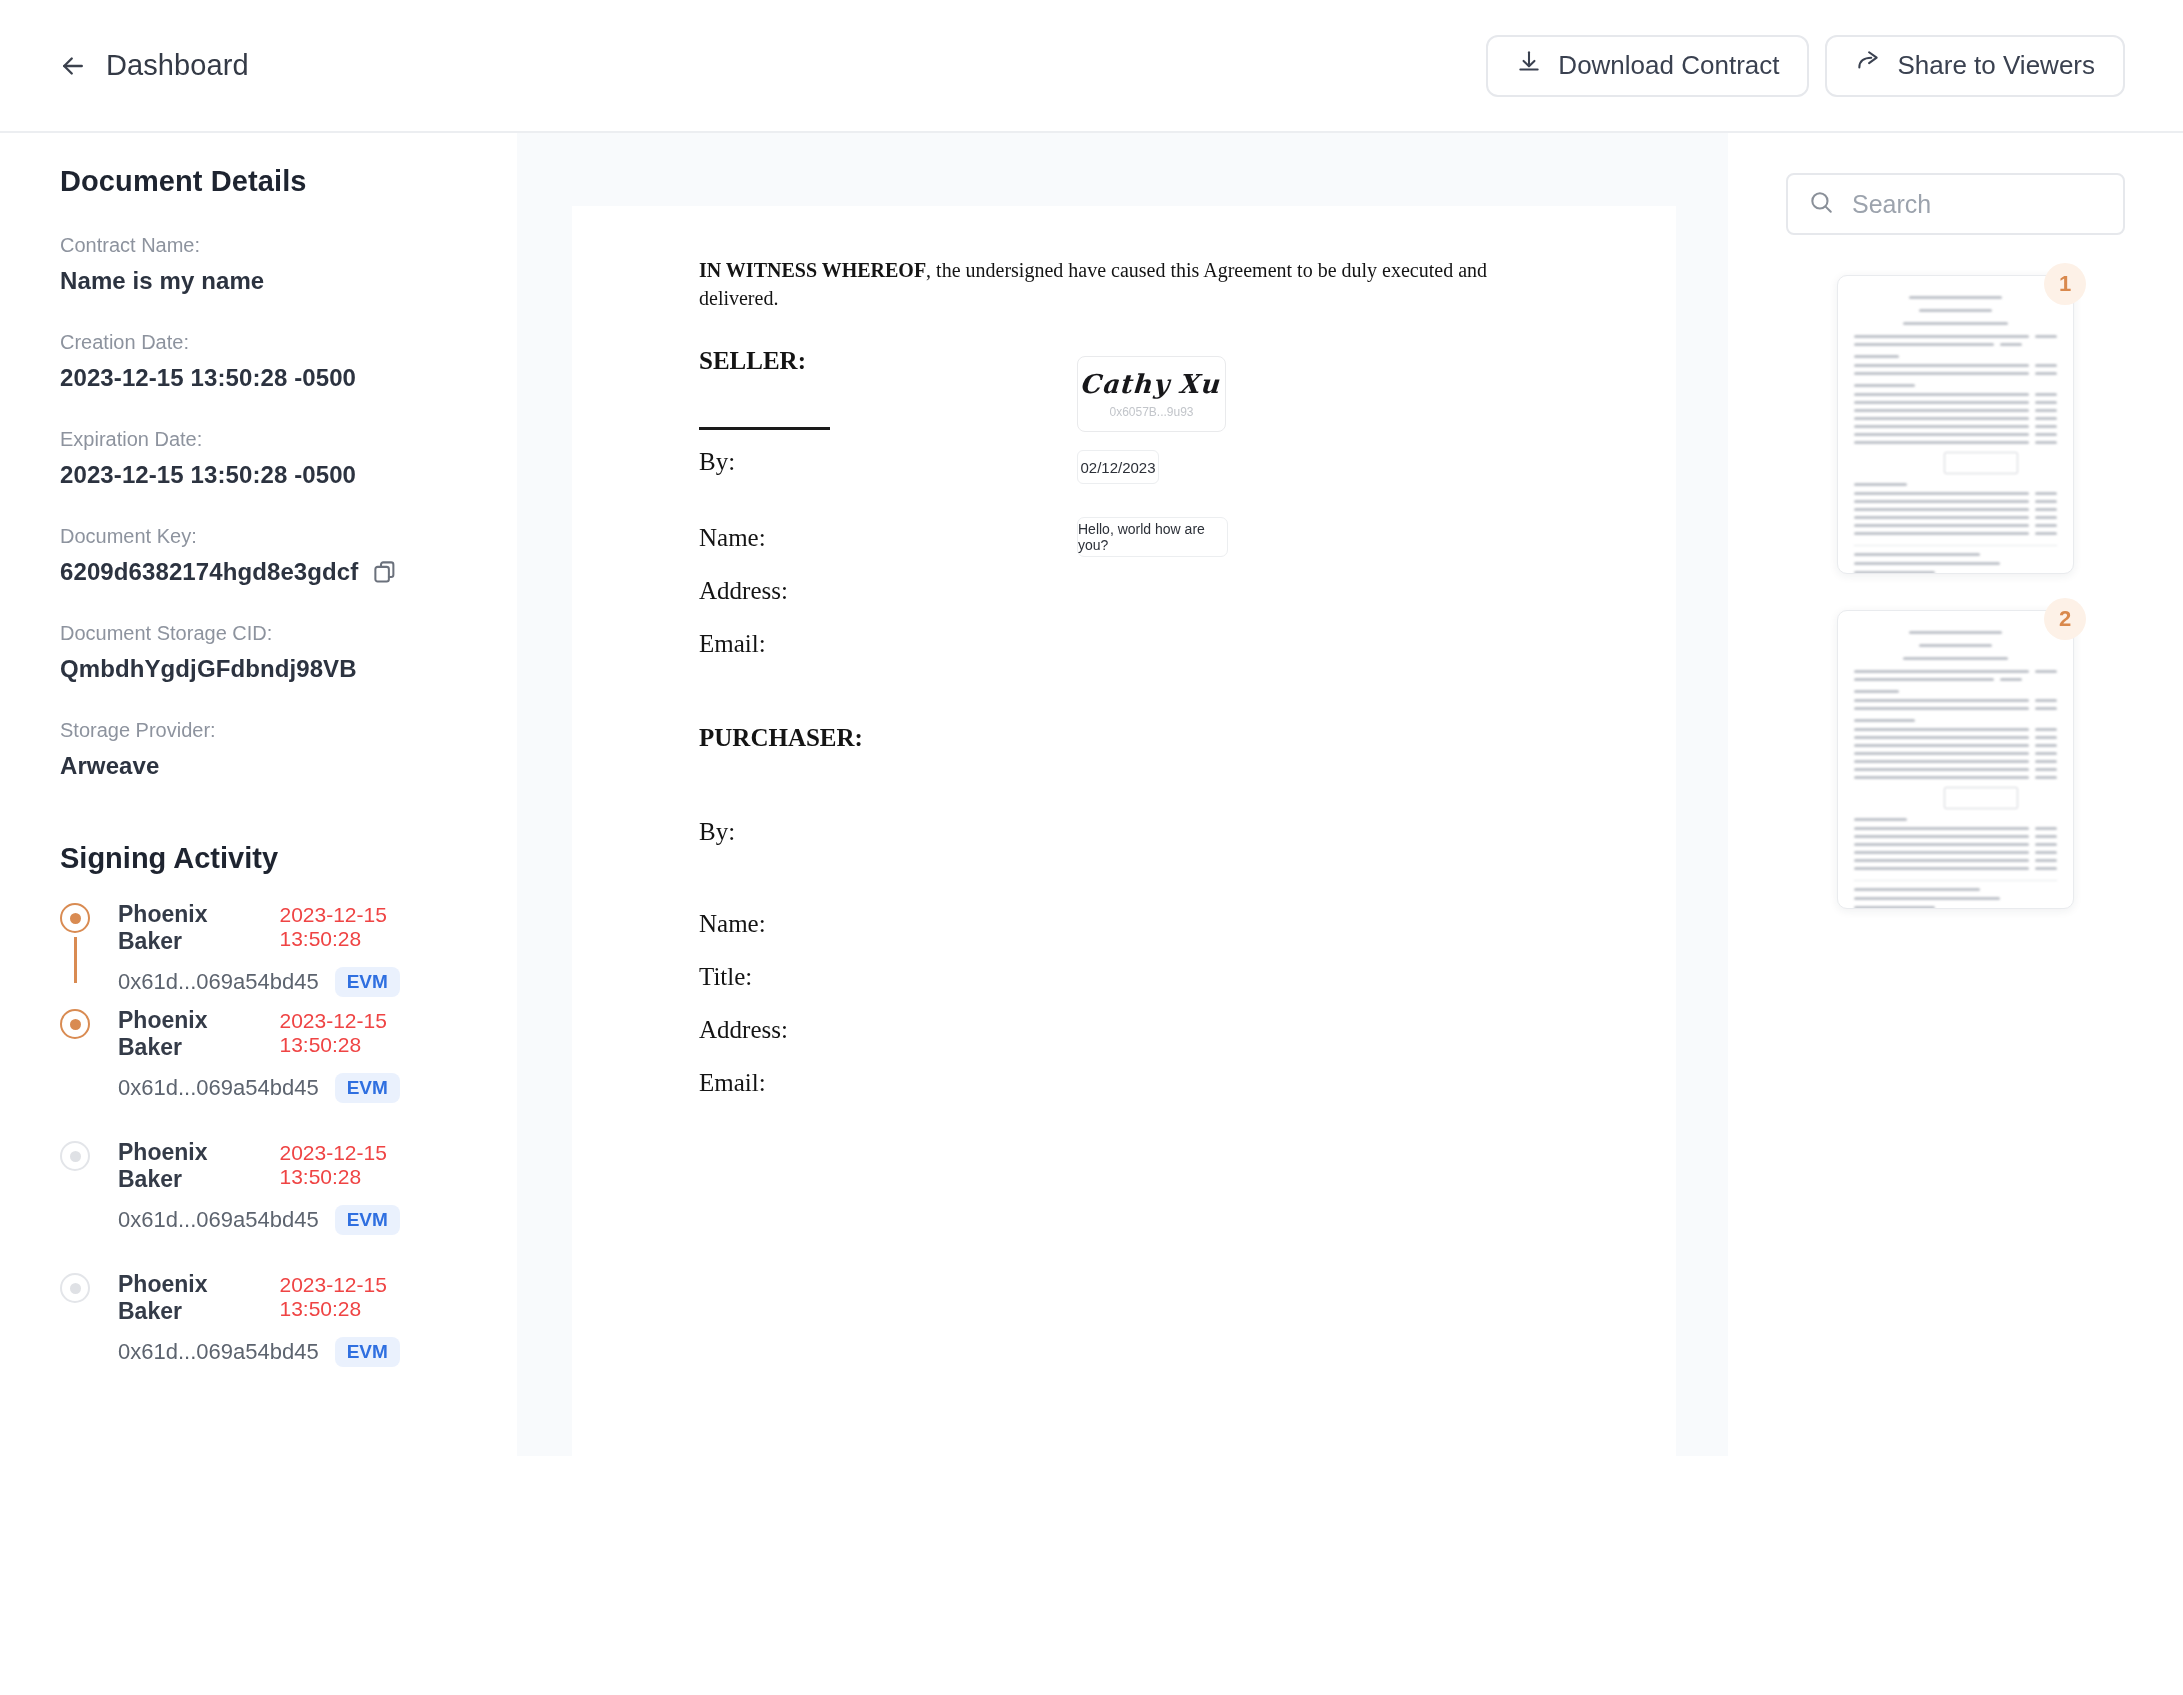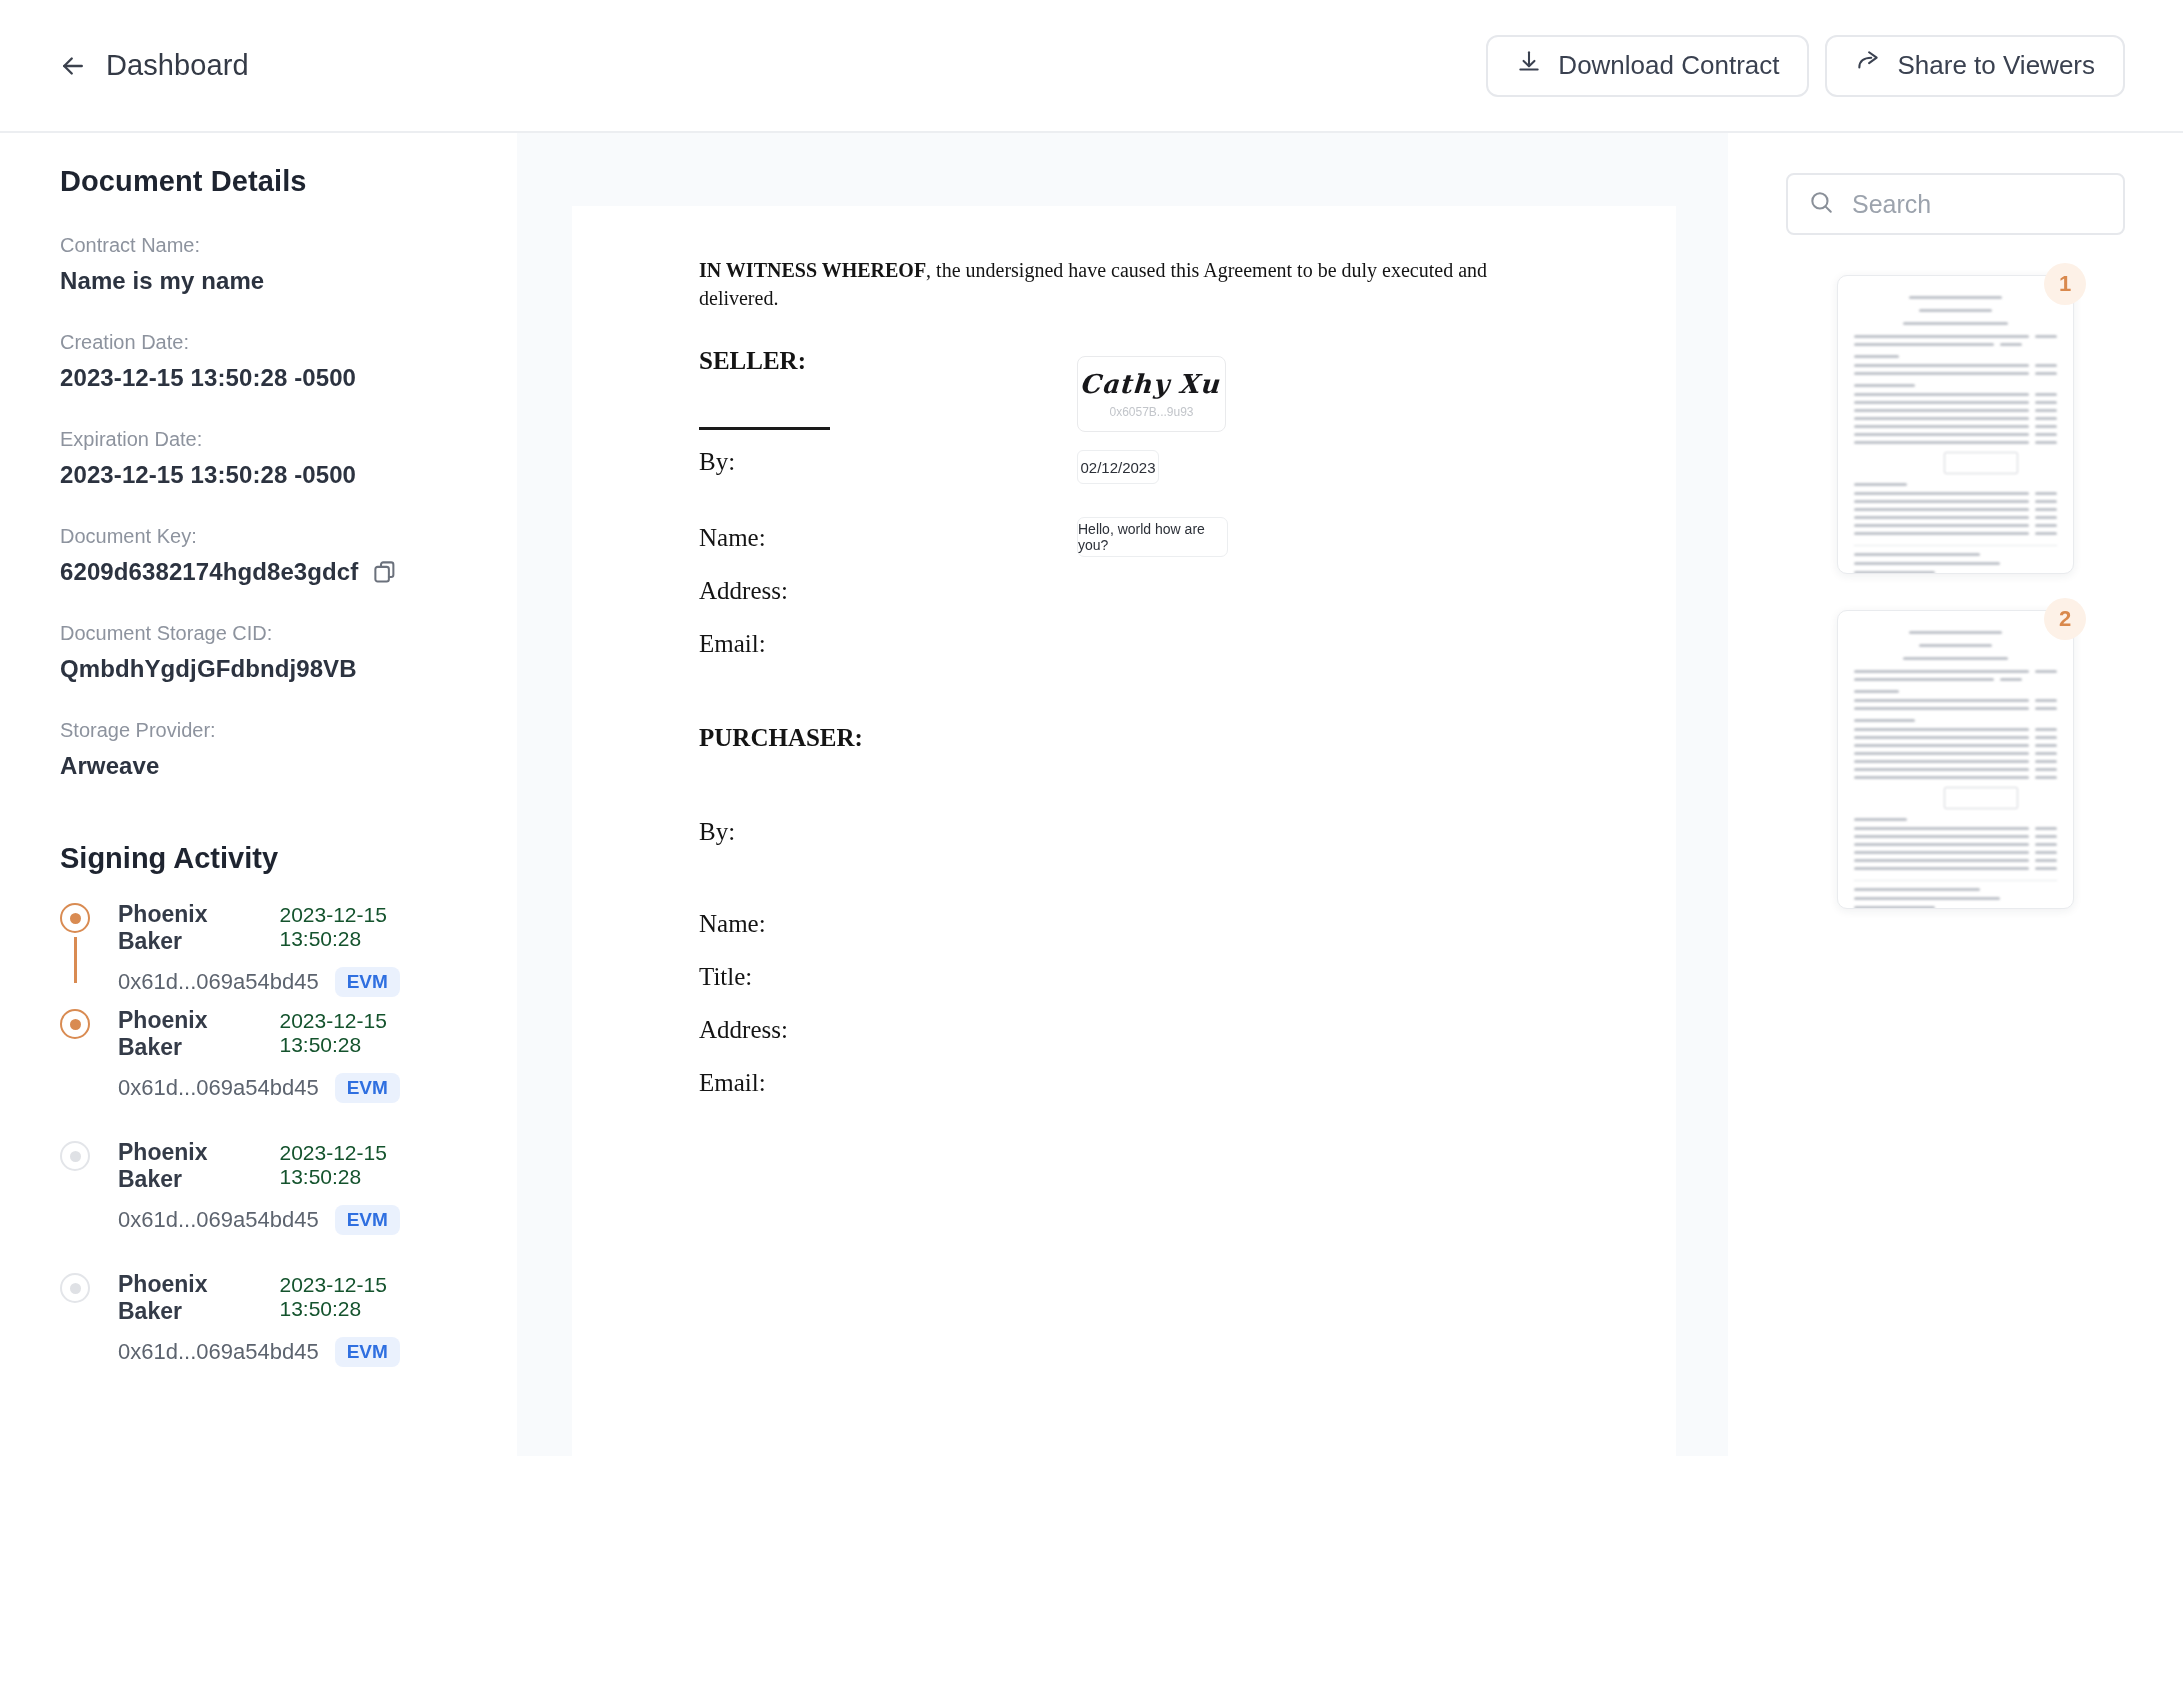--- a/index.html
+++ b/index.html
@@ -63,21 +63,21 @@
   }
   .tl-dot.active { border-color: #d98b52; }
   .tl-dot i { width: 11px; height: 11px; border-radius: 50%; background: #dfe1e5; display: block; }
   .tl-dot.active i { background: #d98b52; }
   .tl-line {
     position: absolute; left: 14px; top: 36px; width: 3px; height: 46px; background: #d98b52;
   }
   .tl-body { padding-left: 12px; padding-bottom: 10px; }
   .tl-row1 { display: flex; align-items: baseline; gap: 16px; }
   .tl-name { font-size: 23px; font-weight: 700; color: #343b48; }
-  .tl-time { font-size: 21px; color: #14532d; }
+  .tl-time { font-size: 21px; color: #ef4444; }
   .tl-row2 { display: flex; align-items: center; gap: 16px; margin-top: 12px; }
   .tl-addr { font-size: 22px; color: #5d646f; }
   .chain-badge {
     font-size: 19px; font-weight: 700; color: #2f6fe0;
     background: #eaf1fd; border-radius: 8px; padding: 4px 12px;
   }
 
   
   .viewer {
     position: absolute; left: 517px; top: 133px; width: 1211px; height: 1323px;

